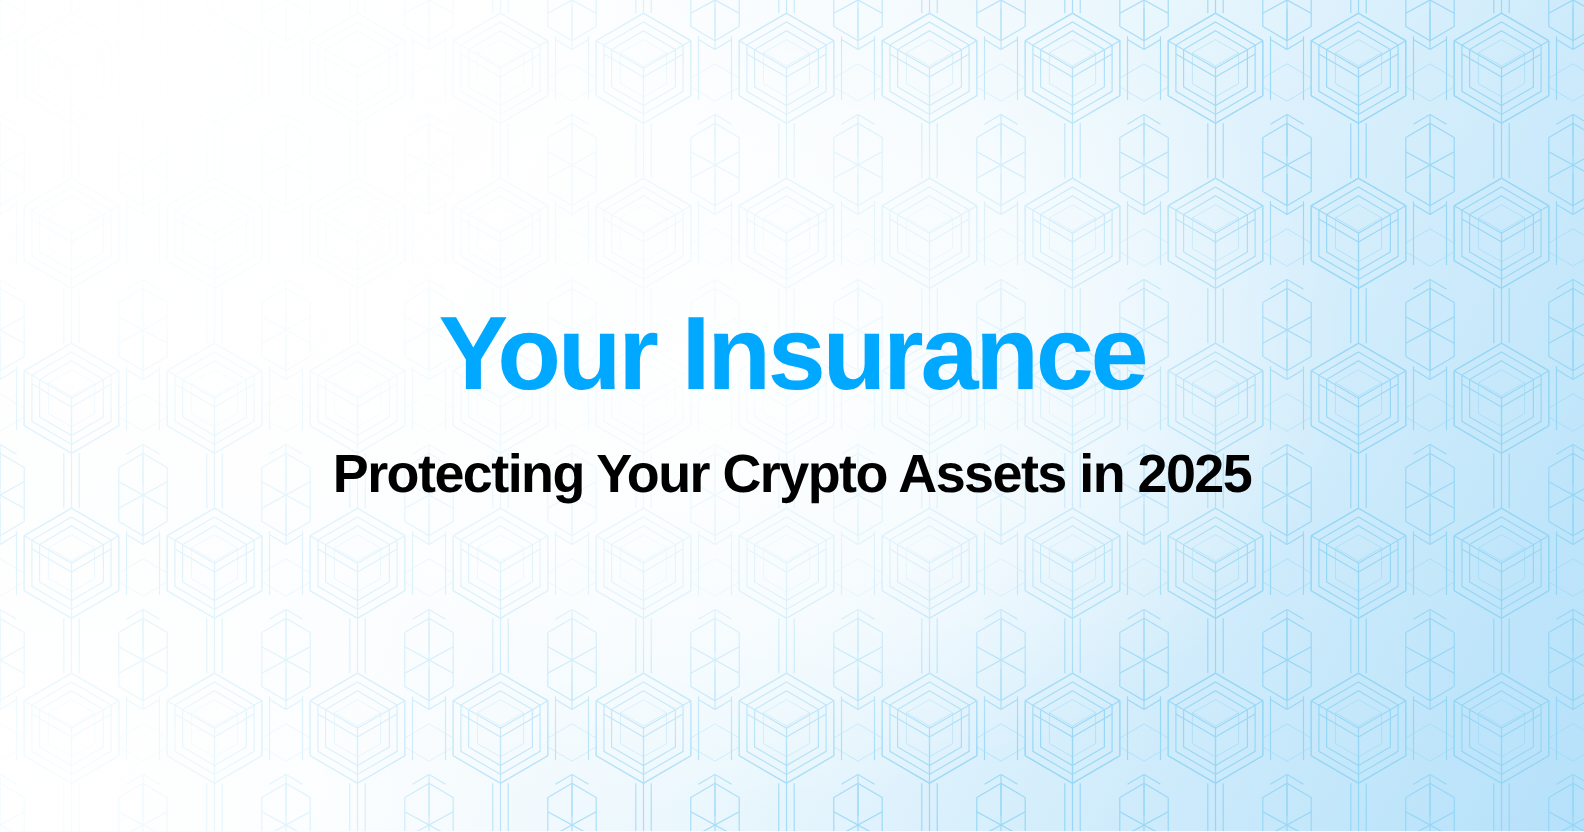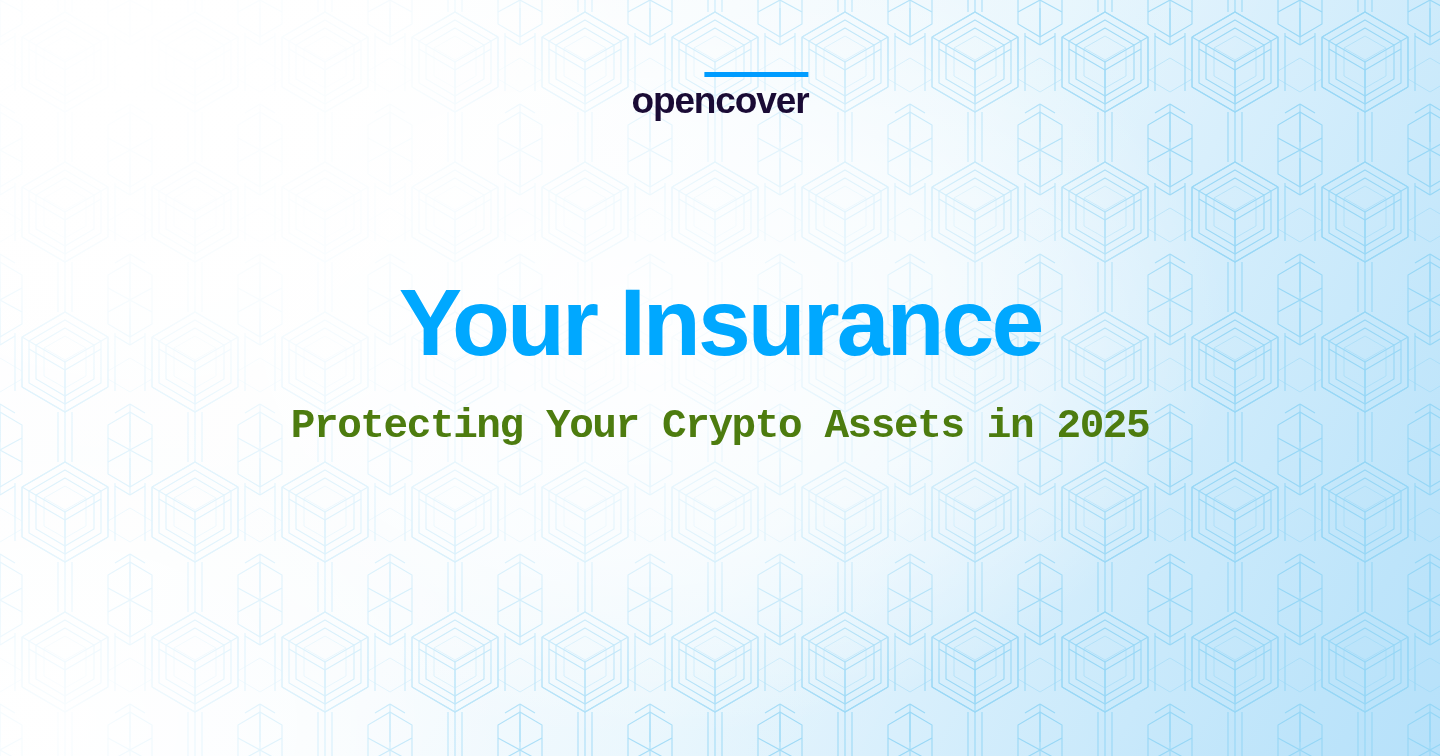--- a/index.html
+++ b/index.html
@@ -141,26 +141,26 @@
     margin: 0;
   }
 
   
   .subhead {
     position: absolute;
     left: 0;
     right: 0;
     top: 404px;
     text-align: center;
-    font-family: Liberation Mono, monospace;
-    font-size: 41px;
+    font-family: Liberation Sans, sans-serif;
+    font-size: 49px;
     font-weight: 700;
     letter-spacing: -1.4px;
     line-height: 1.12;
-    color: #4d7c0f;
+    color: #000000;
     white-space: nowrap;
     margin: 0;
   }
 </style>
 </head>
 <body>
 
 <div id="banner">
 
   <div class="bg-base"></div>
@@ -238,23 +238,19 @@
     </svg>
   </div>
 
   <div class="pattern-veil-tl"></div>
   <div class="bg-glow-left"></div>
   <div class="bg-glow-center"></div>
   <div class="bg-glow-bottomleft"></div>
 
   <div class="content">
 
-    <div class="logo">
-      <span class="logo-accent"></span>
-      <span class="logo-word">opencover</span>
-    </div>
 
     <h1 class="headline">Your Insurance</h1>
 
     <h2 class="subhead">Protecting Your Crypto Assets in 2025</h2>
 
   </div>
 </div>
 
 </body></html>

